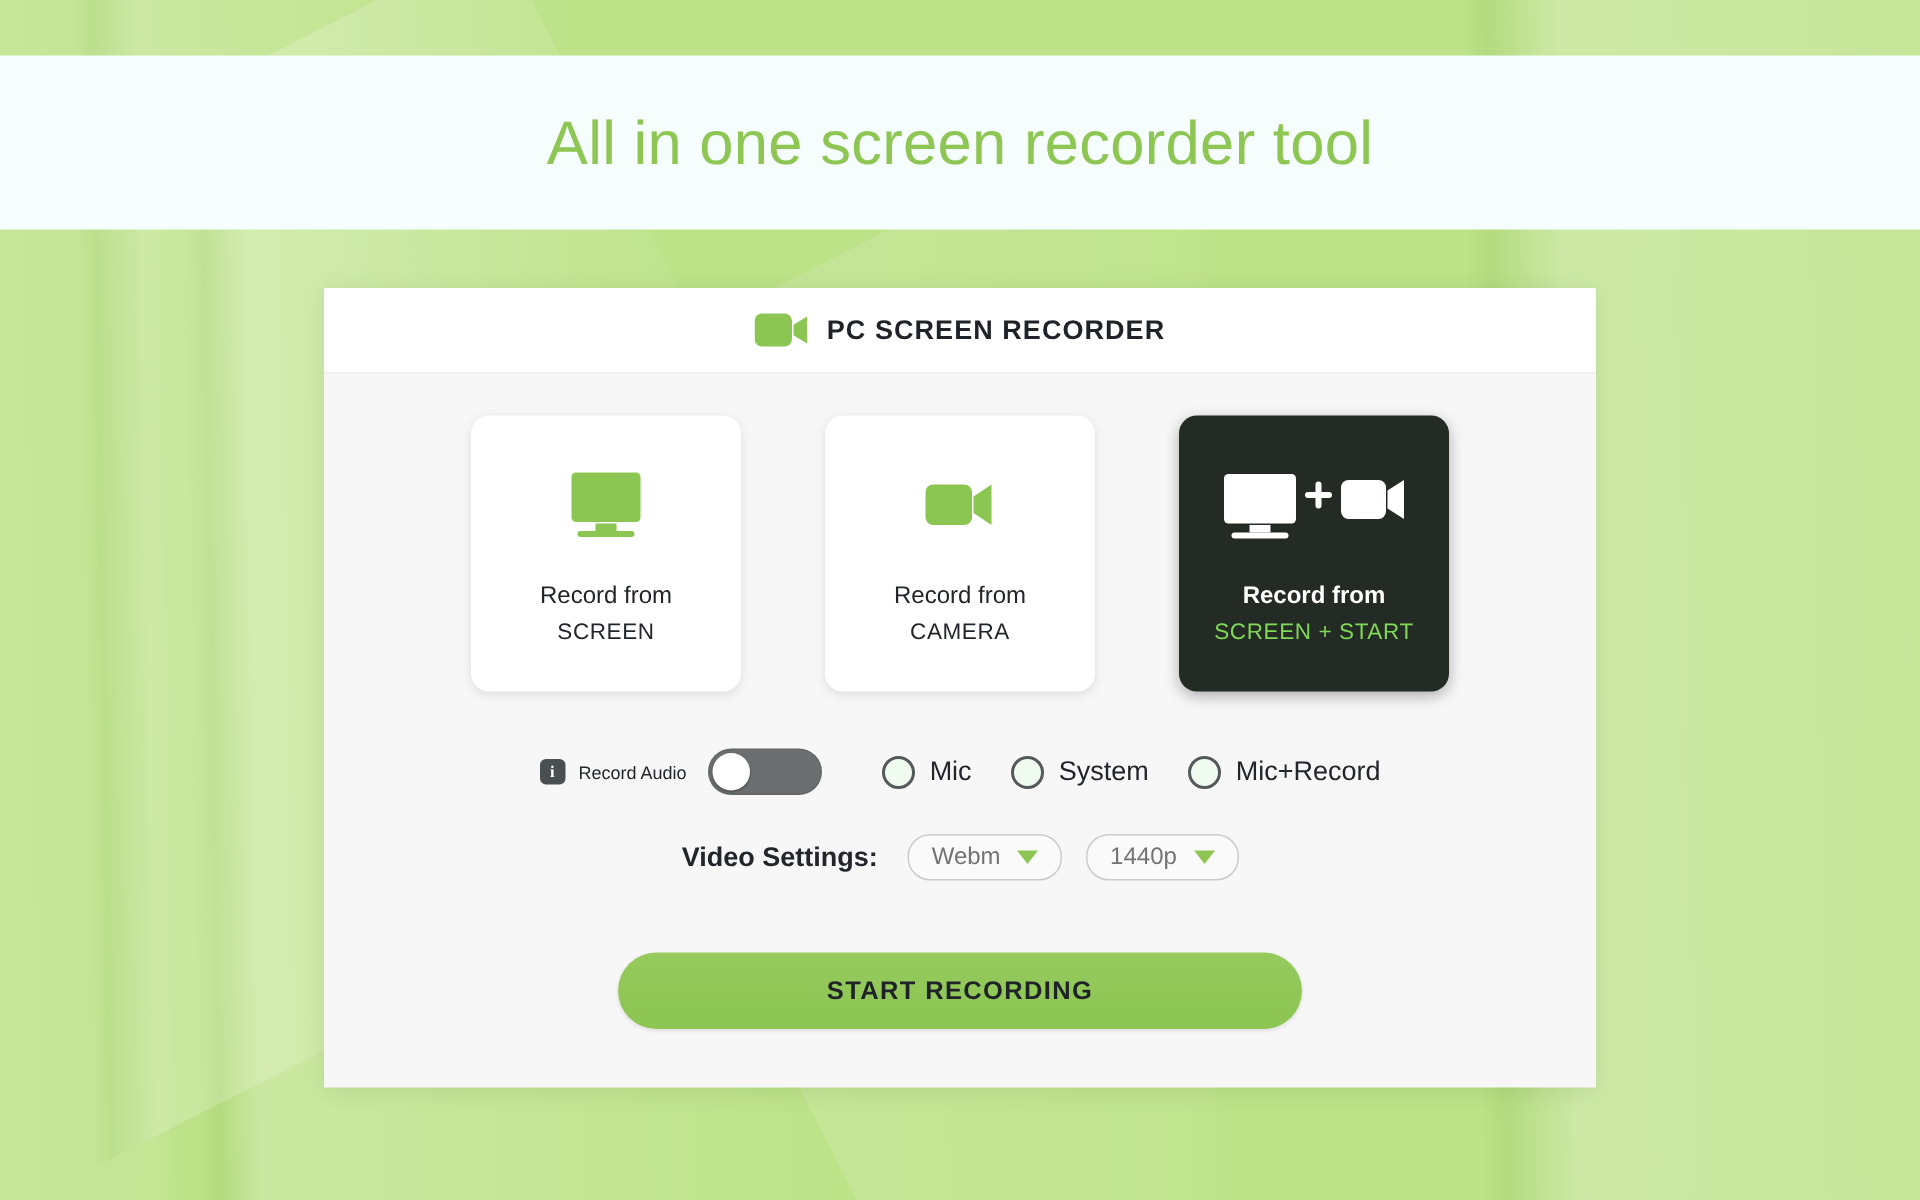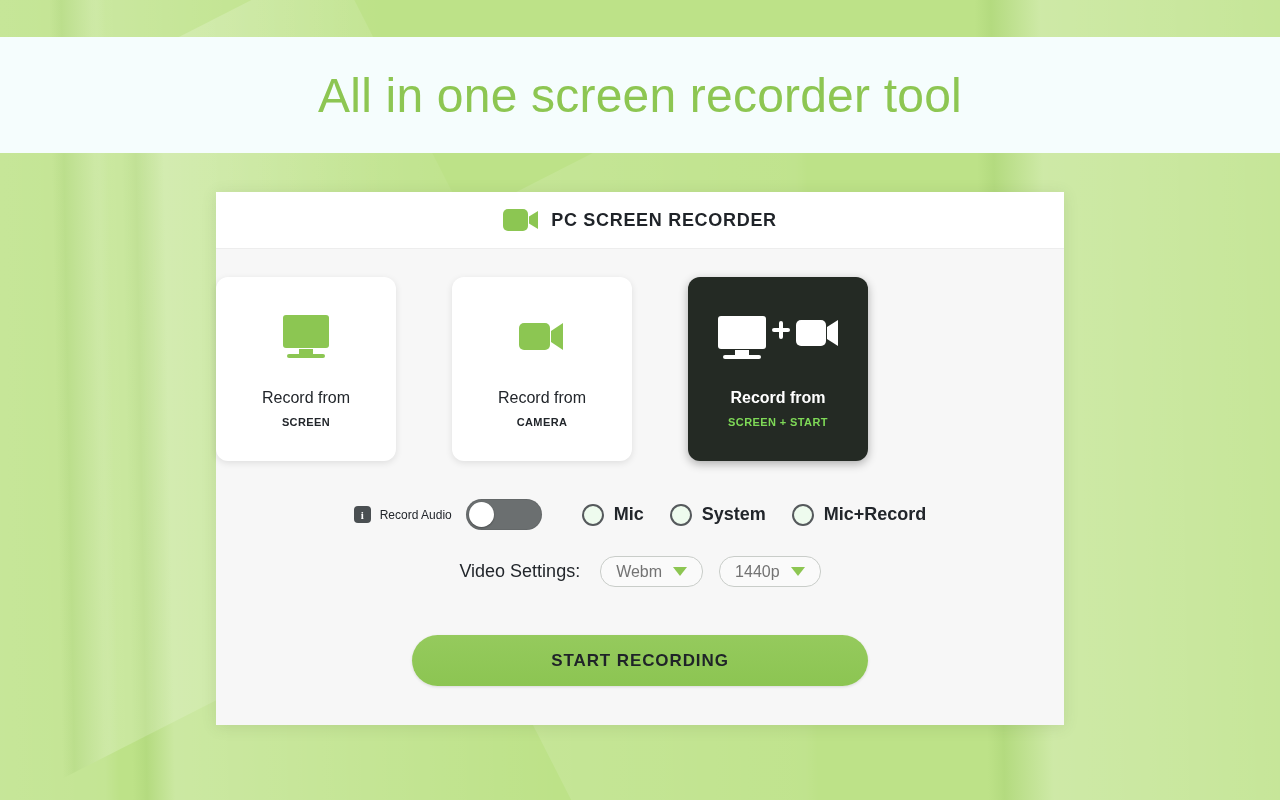--- a/index.html
+++ b/index.html
@@ -62,21 +62,21 @@
     position: absolute;
     top: 37px; left: 0;
     width: 1280px;
     height: 116px;
     background: #f5fdfd;
     display: flex;
     align-items: center;
     justify-content: center;
   }
   .banner-title {
-    font-size: 48px;
+    font-size: 41px;
     font-weight: 400;
     color: #8dc652;
     letter-spacing: 0.2px;
     white-space: nowrap;
   }
 
   
   .app-card {
     position: absolute;
     left: 216px;
@@ -103,20 +103,21 @@
   .app-title {
     font-size: 18px;
     font-weight: 700;
     color: #1f2328;
     letter-spacing: 0.7px;
   }
 
   
   .modes {
     display: flex;
+    justify-content: center;
     gap: 56px;
     margin-top: 28px;
   }
   .mode-card {
     width: 180px;
     height: 184px;
     border-radius: 12px;
     background: #ffffff;
     box-shadow: 0 2px 7px rgba(0,0,0,0.10);
     display: flex;
@@ -132,22 +133,22 @@
     align-items: center;
     justify-content: center;
     margin-bottom: 16px;
   }
   .mode-line1 {
     font-size: 16px;
     color: #22262b;
     line-height: 24px;
   }
   .mode-line2 {
-    font-size: 11px;
-    font-weight: 700;
+    font-size: 15px;
+    font-weight: 400;
     color: #22262b;
     line-height: 24px;
     letter-spacing: 0.4px;
   }
   .mode-card.selected {
     background: #242a24;
     box-shadow: 0 3px 10px rgba(0,0,0,0.30);
   }
   .mode-card.selected .mode-line1 { color: #ffffff; font-weight: 700; }
   .mode-card.selected .mode-line2 { color: #7ed957; }
@@ -209,35 +210,35 @@
   .radio-dot {
     width: 22px; height: 22px;
     border-radius: 50%;
     border: 2px solid #55595c;
     background: #eefbee;
     box-sizing: border-box;
   }
   .radio-text {
     font-size: 18px;
     color: #22262b;
-    font-weight: bold;
   }
 
   
   .settings-row {
     display: flex;
     align-items: center;
     justify-content: center;
     gap: 16px;
     margin-top: 26px;
   }
   .settings-label {
     font-size: 18px;
     color: #22262b;
     margin-right: 4px;
+    font-weight: bold;
   }
   .select-pill {
     height: 29px;
     border: 1px solid #c9cdc9;
     border-radius: 15px;
     background: #fafafa;
     display: flex;
     align-items: center;
     gap: 11px;
     padding: 0 15px;

